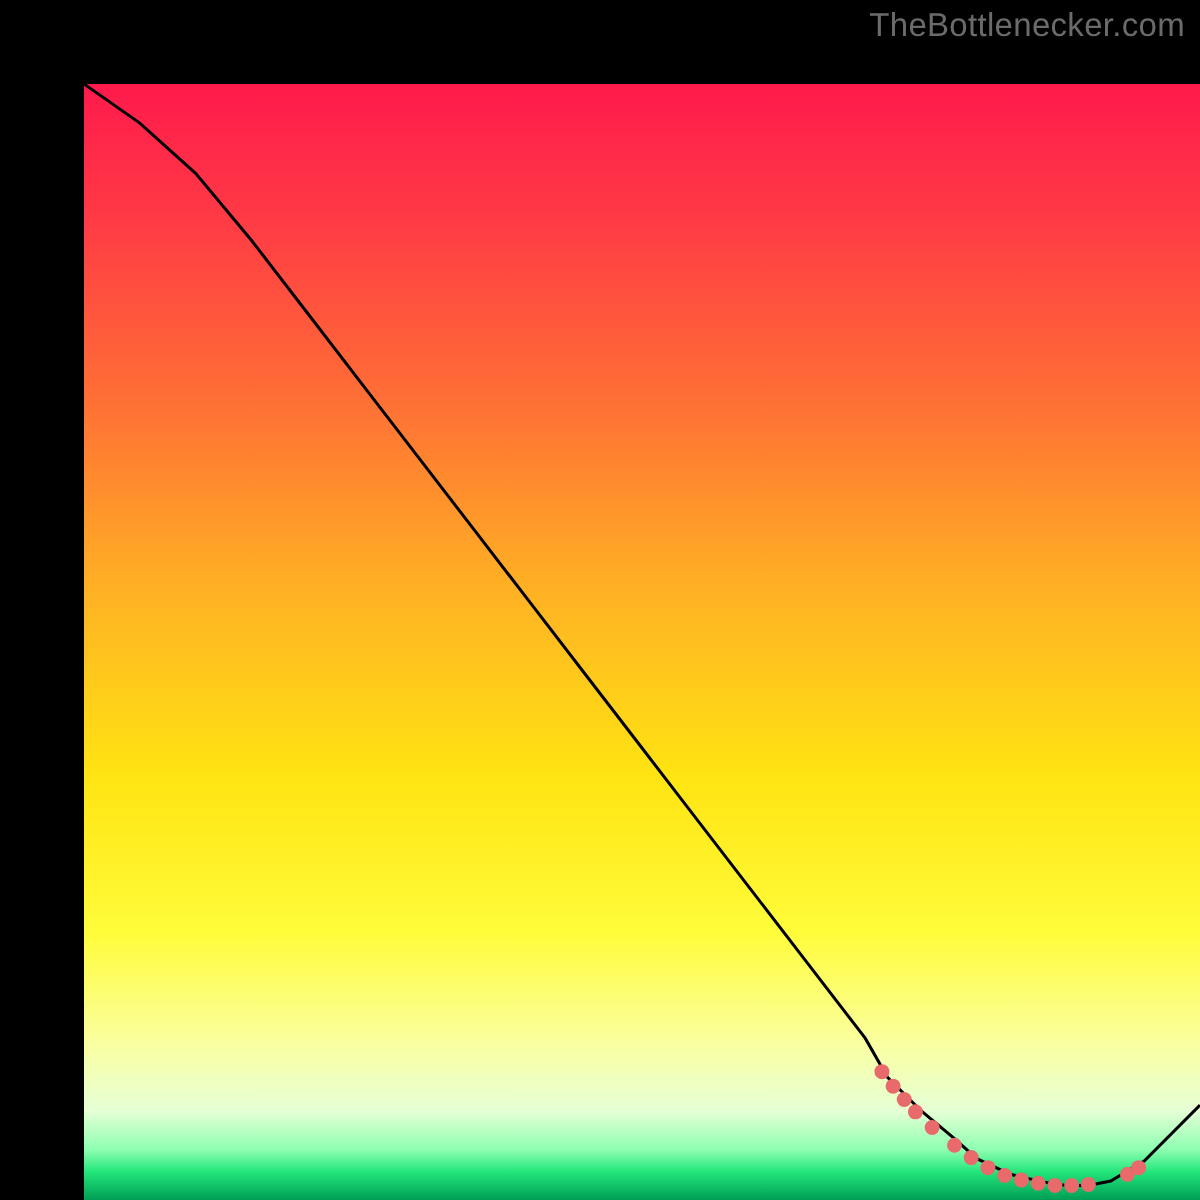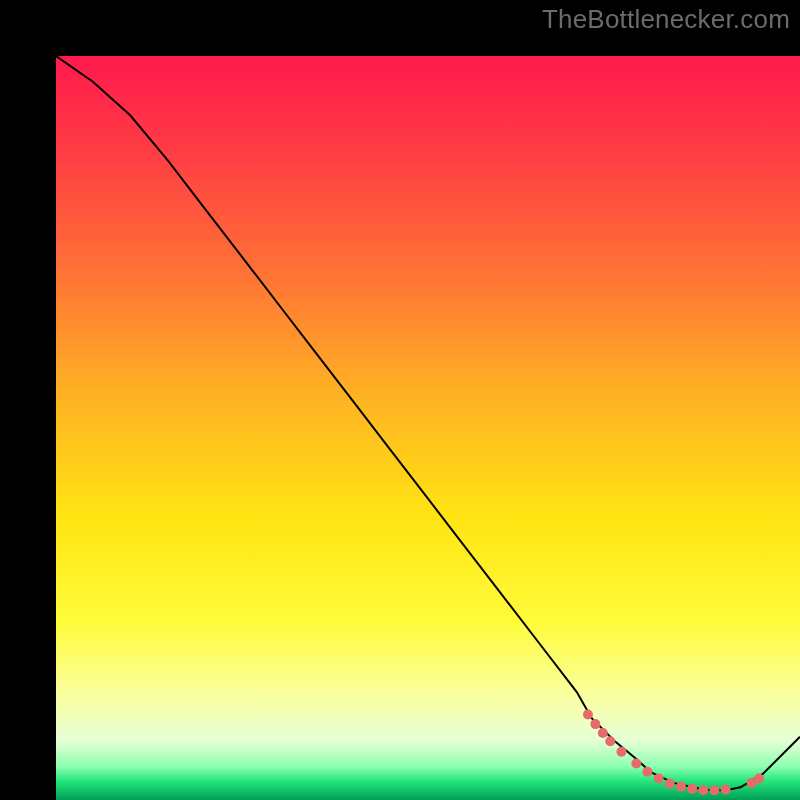--- a/index.html
+++ b/index.html
@@ -24,21 +24,21 @@
     left: 28px;
     top: 28px;
     width: 744px;
     height: 744px;
   }
   .attribution {
     position: absolute;
     top: 4px;
     right: 10px;
     color: #6b6b6b;
-    font-size: 26px;
+    font-size: 22px;
     font-weight: 500;
     letter-spacing: 0.2px;
     margin-left: 29px;
   }
   svg {
     display: block;
     width: 744px;
     height: 744px;
   }
 </style>

